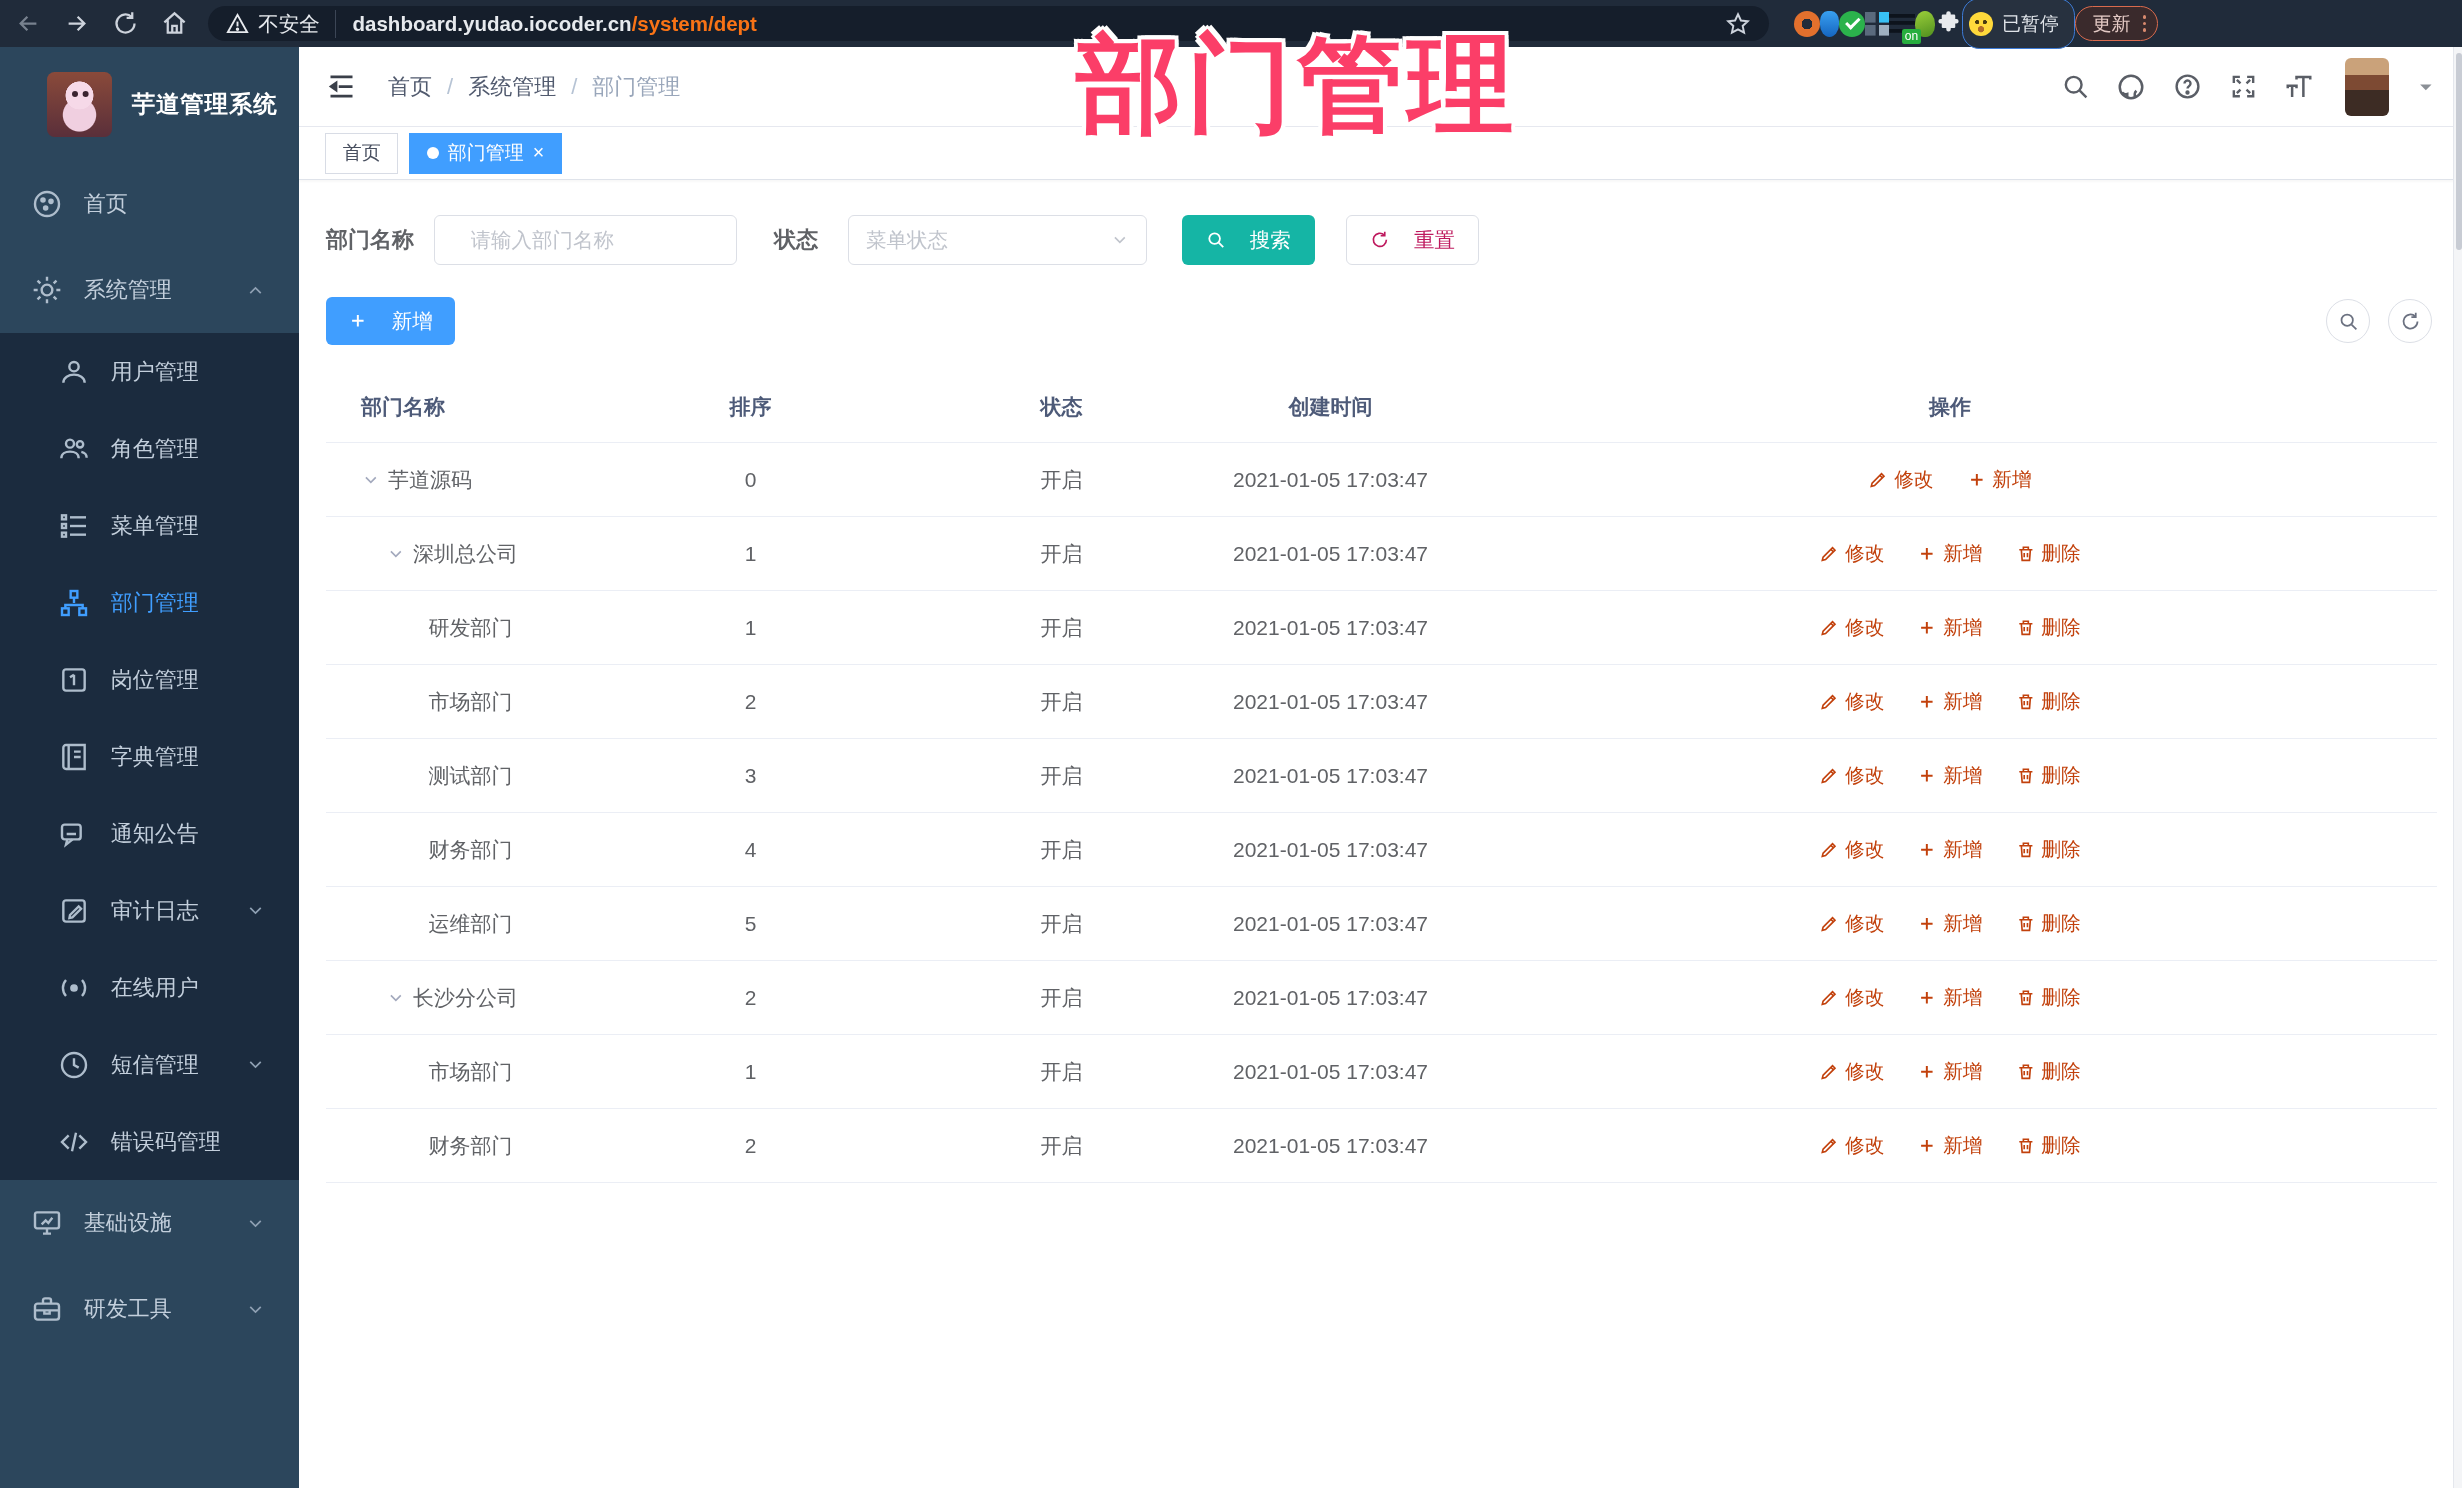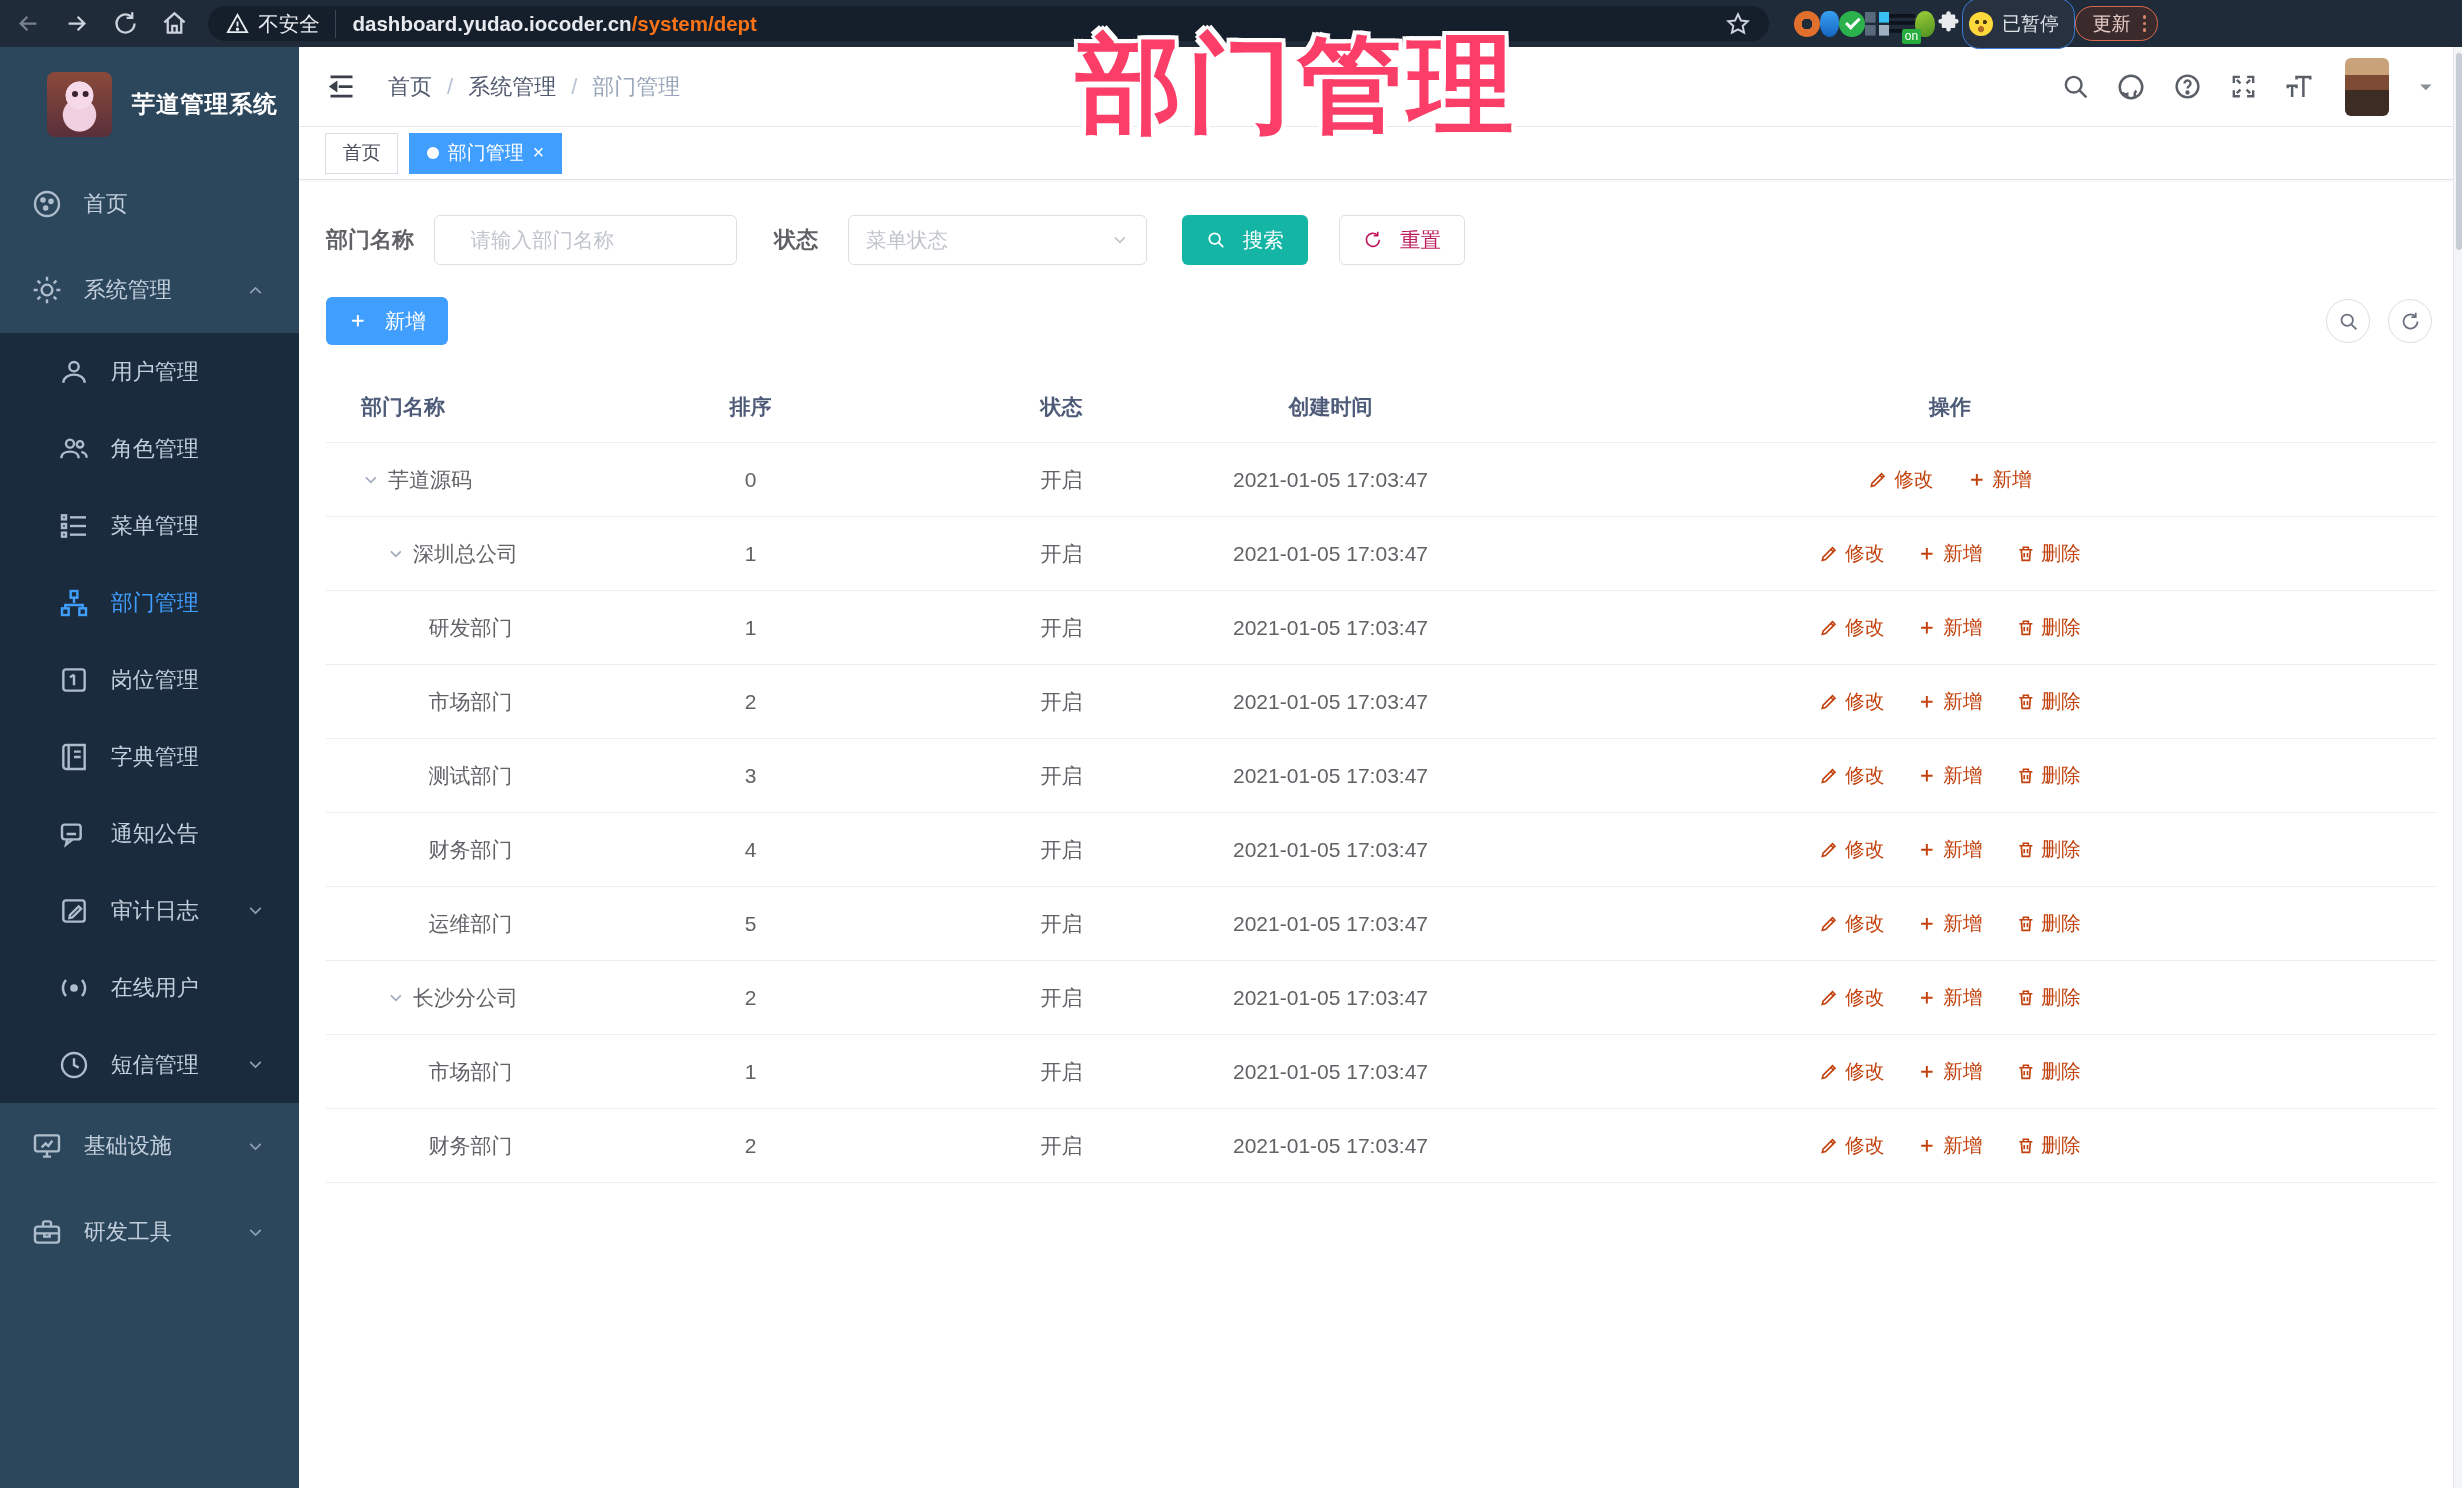--- a/index.html
+++ b/index.html
@@ -91,21 +91,21 @@
   .content { flex:1; padding:32px 27px 0 27px; position:relative; }
   .filter-row { display:flex; align-items:center; gap:18px; margin-top:3px; }
   .filter-label { font-size:22px; color:#606266; font-weight:bold; margin-right:1.5px; }
   .text-input { width:303px; height:50px; border:0.8px solid #dcdfe6; border-radius:6px; padding:0 36px;
     font-size:20.5px; color:#606266; outline:none; font-family:inherit; }
   .text-input::placeholder { color:#c0c4cc; }
   .select-box { width:299px; height:50px; border:0.8px solid #dcdfe6; border-radius:6px; padding:0 16.7px;
     display:flex; align-items:center; justify-content:space-between; color:#c0c4cc; font-size:20.5px; margin-left:10.6px; cursor:pointer; }
   .select-box .sel-caret { color:#c0c4cc; }
   .btn { height:50px; border-radius:6px; display:inline-flex; align-items:center; justify-content:center;
-    gap:17px; font-size:20.5px; cursor:pointer; border:0.8px solid transparent; padding:0 23px; }
+    gap:24px; font-size:20.5px; cursor:pointer; border:0.8px solid transparent; padding:0 23px; }
   .btn-search { background:#15b5a5; color:#fff; margin-left:16.7px; }
   .btn-reset { background:#fff; color:#be185d; border-color:#dcdfe6; margin-left:13.6px; }
   .btn-add { background:#409eff; color:#fff; height:48px; padding:0 21px; }
   .toolbar-row { margin-top:32px; display:flex; align-items:center; }
   .circle-btns { margin-left:auto; display:flex; gap:18px; margin-right:3px; }
   .circle-btn { width:44px; height:44px; border-radius:50%; border:0.8px solid #dcdfe6; background:#fff;
     color:#6b7180; display:flex; align-items:center; justify-content:center; cursor:pointer; }
 
   
   .table { margin-top:26px; width:2111px; font-size:21px; color:#606266; }
@@ -344,20 +344,28 @@
                 <path d="M12 7v5l3.5 2"></path>
               </svg>
             </span>
           <span class="mi-label">短信管理</span>
           <span class="i mi-caret">
             <svg width="21" height="21" viewBox="0 0 24 24" fill="none" stroke="currentColor" stroke-width="2">
                 <path d="M6 9l6 6 6-6"></path>
               </svg>
             </span>
         </div>
+        <div class="menu-item">
+          <span class="i mi-icon">
+            <svg width="32" height="32" viewBox="0 0 24 24" fill="none" stroke="currentColor" stroke-width="1.8">
+                <path d="M8 7l-5 5 5 5M16 7l5 5-5 5M13.5 5l-3 14"></path>
+              </svg>
+            </span>
+          <span class="mi-label">错误码管理</span>
+        </div>
       </div>
       <div class="menu-item">
         <span class="i mi-icon">
           <svg width="32" height="32" viewBox="0 0 24 24" fill="none" stroke="currentColor" stroke-width="1.8">
               <rect x="3" y="4" width="18" height="12" rx="1.5"></rect>
               <path d="M8 13l3-3 2 2 3-4M9 20h6M12 16v4"></path>
             </svg>
           </span>
         <span class="mi-label">基础设施</span>
         <span class="i mi-caret">

